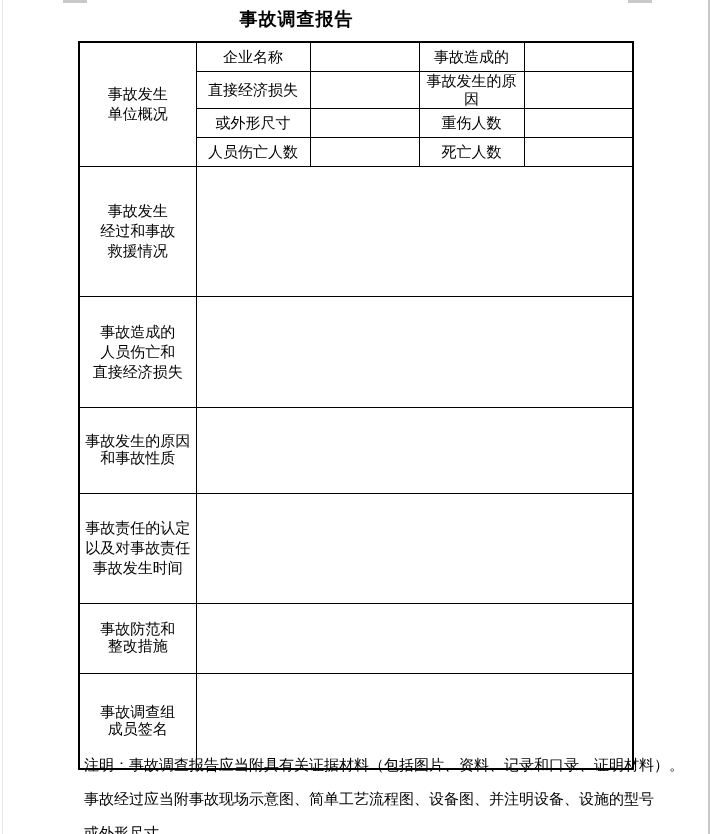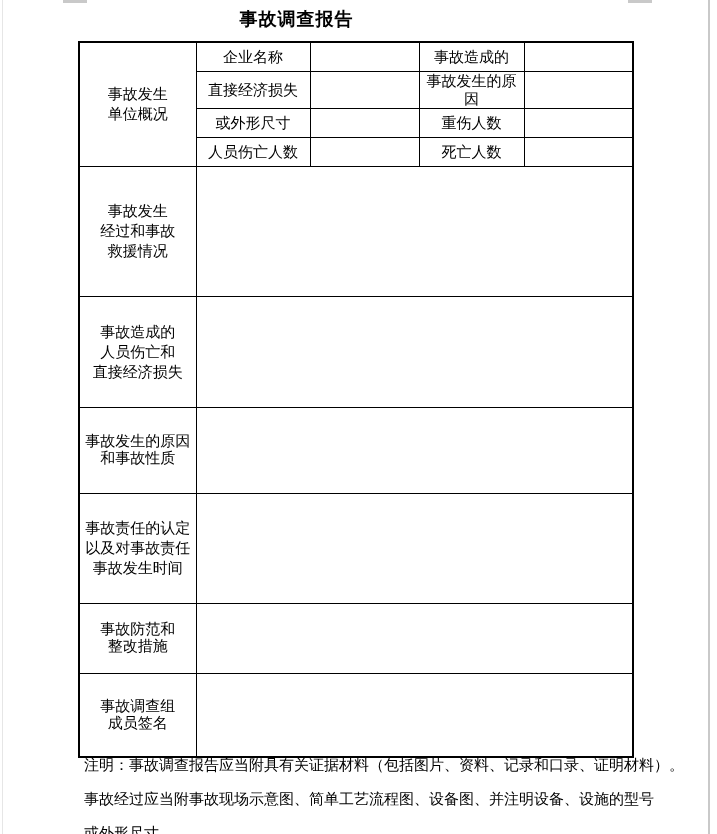--- a/index.html
+++ b/index.html
@@ -73,21 +73,21 @@
   td.hdr.tight { line-height: 17px; }
   td.lbl { line-height: 18px; }
   td.fill { background: #ffffff; }
 
   tr.r-sub  { height: 29px; }
   tr.r-sec2 { height: 130px; }
   tr.r-sec3 { height: 111px; }
   tr.r-sec4 { height: 86px; }
   tr.r-sec5 { height: 110px; }
   tr.r-sec6 { height: 70px; }
-  tr.r-sec7 { height: 84px; }
+  tr.r-sec7 { height: 96px; }
 
   .note {
     position: absolute;
     left: 84px;
     top: 748px;
     width: 700px;
     font-size: 15px;
     line-height: 34px;
     white-space: pre-line;
     text-align: left;

